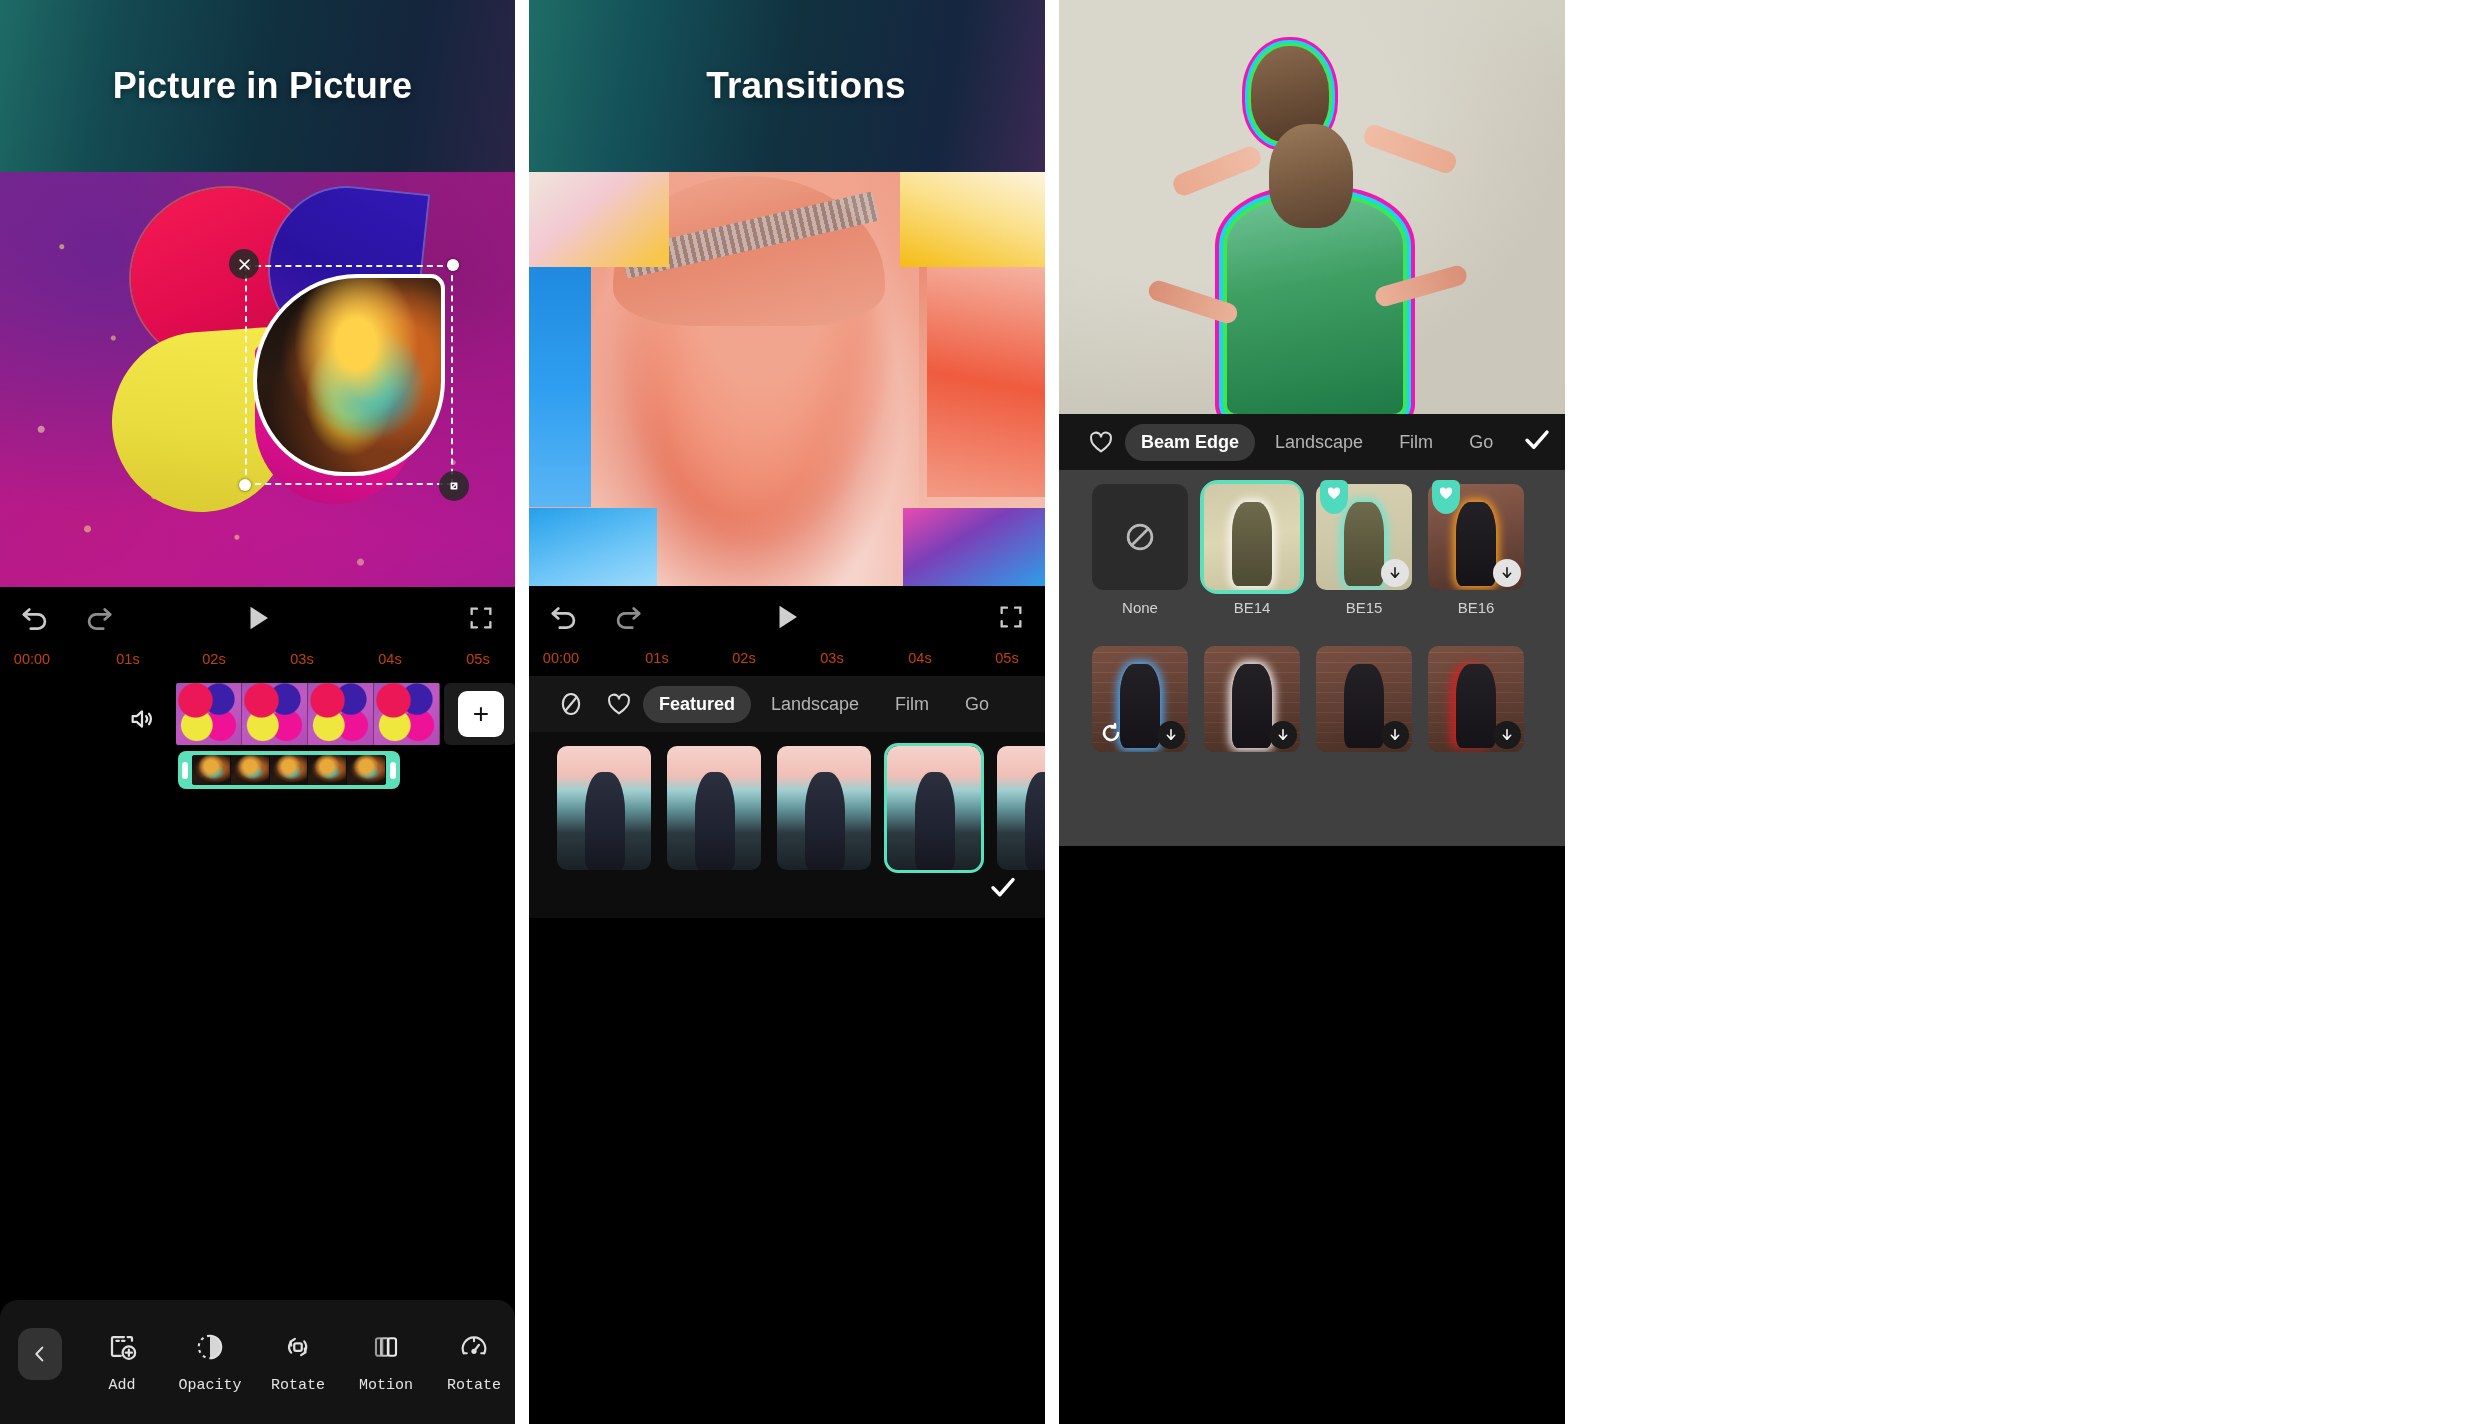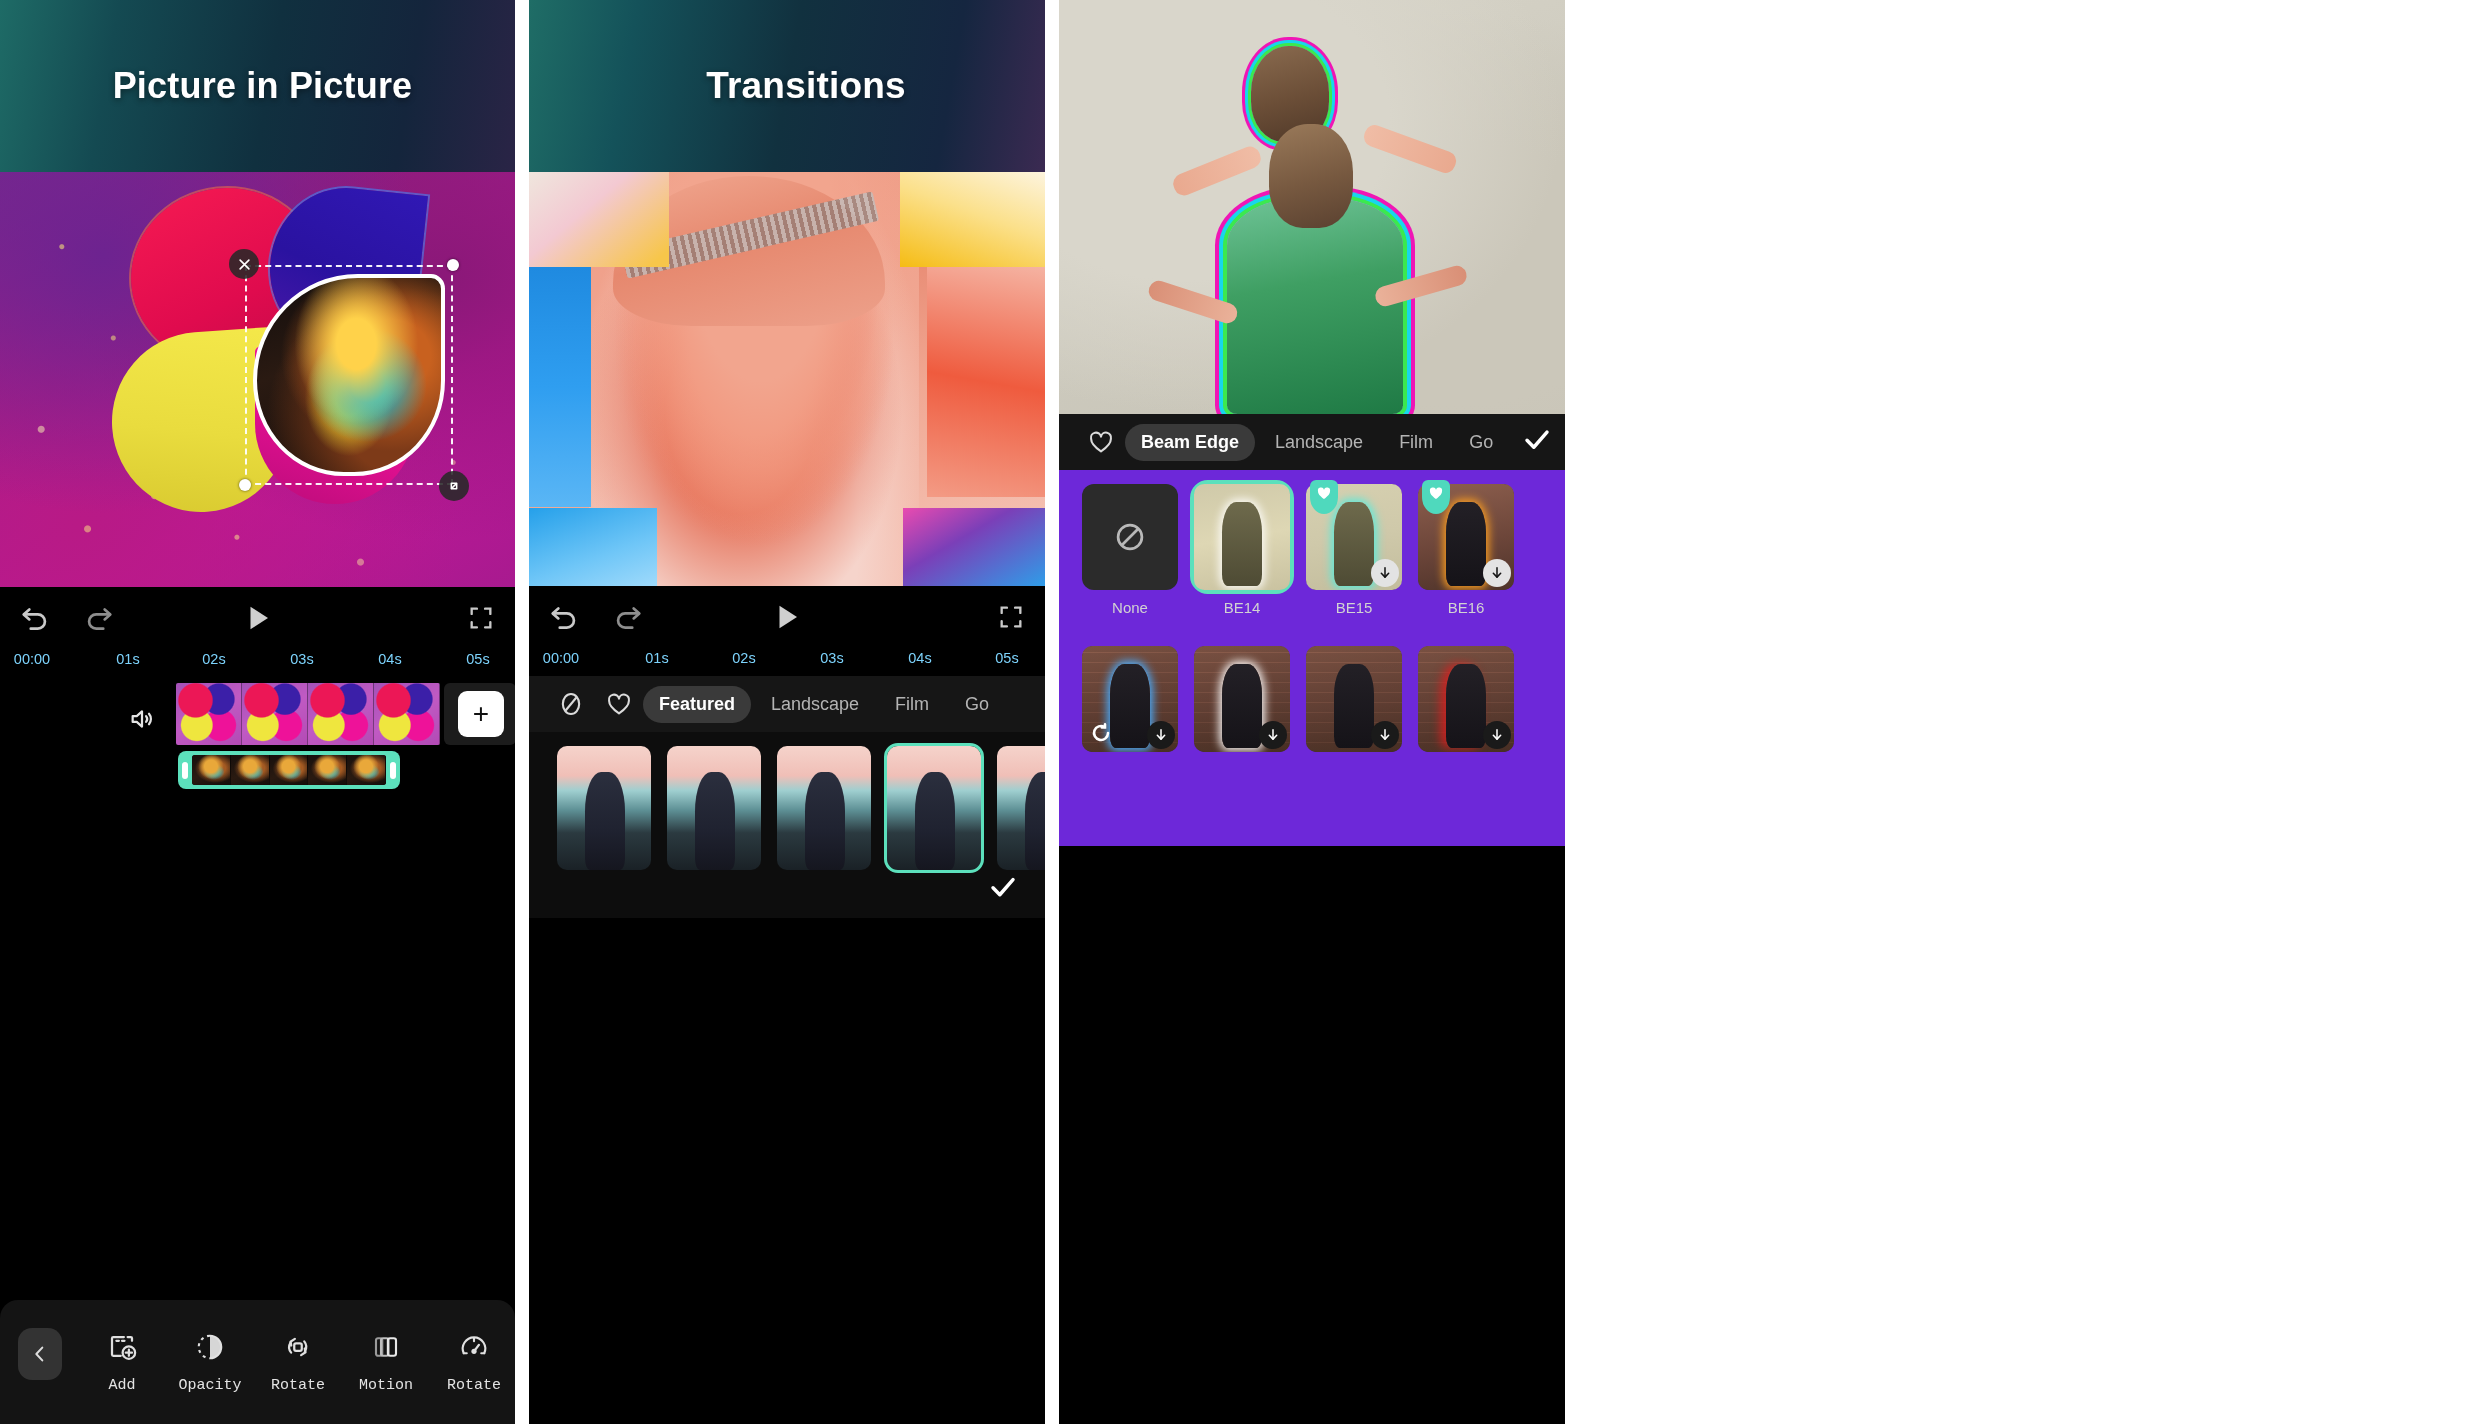--- a/index.html
+++ b/index.html
@@ -213,21 +213,21 @@
   .ctrl-btn { display: flex; align-items: center; justify-content: center; color: #c9c9c9; }
   .c-undo { position: absolute; left: 18px; }
   .c-redo { position: absolute; left: 82px; }
   .c-play { position: absolute; left: 50%; transform: translateX(-50%); }
   .c-full { position: absolute; right: 20px; }
 
   .ruler {
     position: relative; height: 28px; background: #000;
   }
   .ruler span {
-    position: absolute; top: 2px; color: #7dd3fc; font-size: 14.5px;
+    position: absolute; top: 2px; color: #c2410c; font-size: 14.5px;
     transform: translateX(-50%); white-space: nowrap;
   }
 
   
   .tl { position: relative; height: 130px; background: #000; }
   .tl-speaker { position: absolute; left: 128px; top: 28px; color: #e4e4e4; }
   .tl-clips {
     position: absolute; left: 176px; top: 6px; height: 62px;
     display: flex; border-radius: 2px; overflow: hidden;
   }
@@ -323,21 +323,21 @@
     background: linear-gradient(180deg, #2b2f3e 0%, #1f2230 60%, #15161f 100%);
     border-radius: 40% 40% 12% 12%;
   }
   .th2.sel { outline: 3px solid #5ce0bc; outline-offset: 0; border-radius: 11px; }
   .strip2-check {
     position: absolute; right: 26px; bottom: 10px; color: #fff; font-size: 30px; line-height: 1;
   }
 
   
   .grid3 {
-    position: relative; background: #6d28d9; padding: 14px 0 0 3px;
+    position: relative; background: #404040; padding: 14px 0 0 13px;
     height: 376px;
   }
   .grow { display: flex; gap: 16px; padding-left: 20px; }
   .gcell { width: 96px; flex-shrink: 0; }
   .gthumb {
     width: 96px; height: 106px; border-radius: 12px; position: relative; overflow: visible;
     background: #2b2b2b;
   }
   .gthumb.none { display: flex; align-items: center; justify-content: center; color: #b9b9b9; }
   .gthumb.sel { outline: 4px solid #5ce0bc; border-radius: 14px; }

